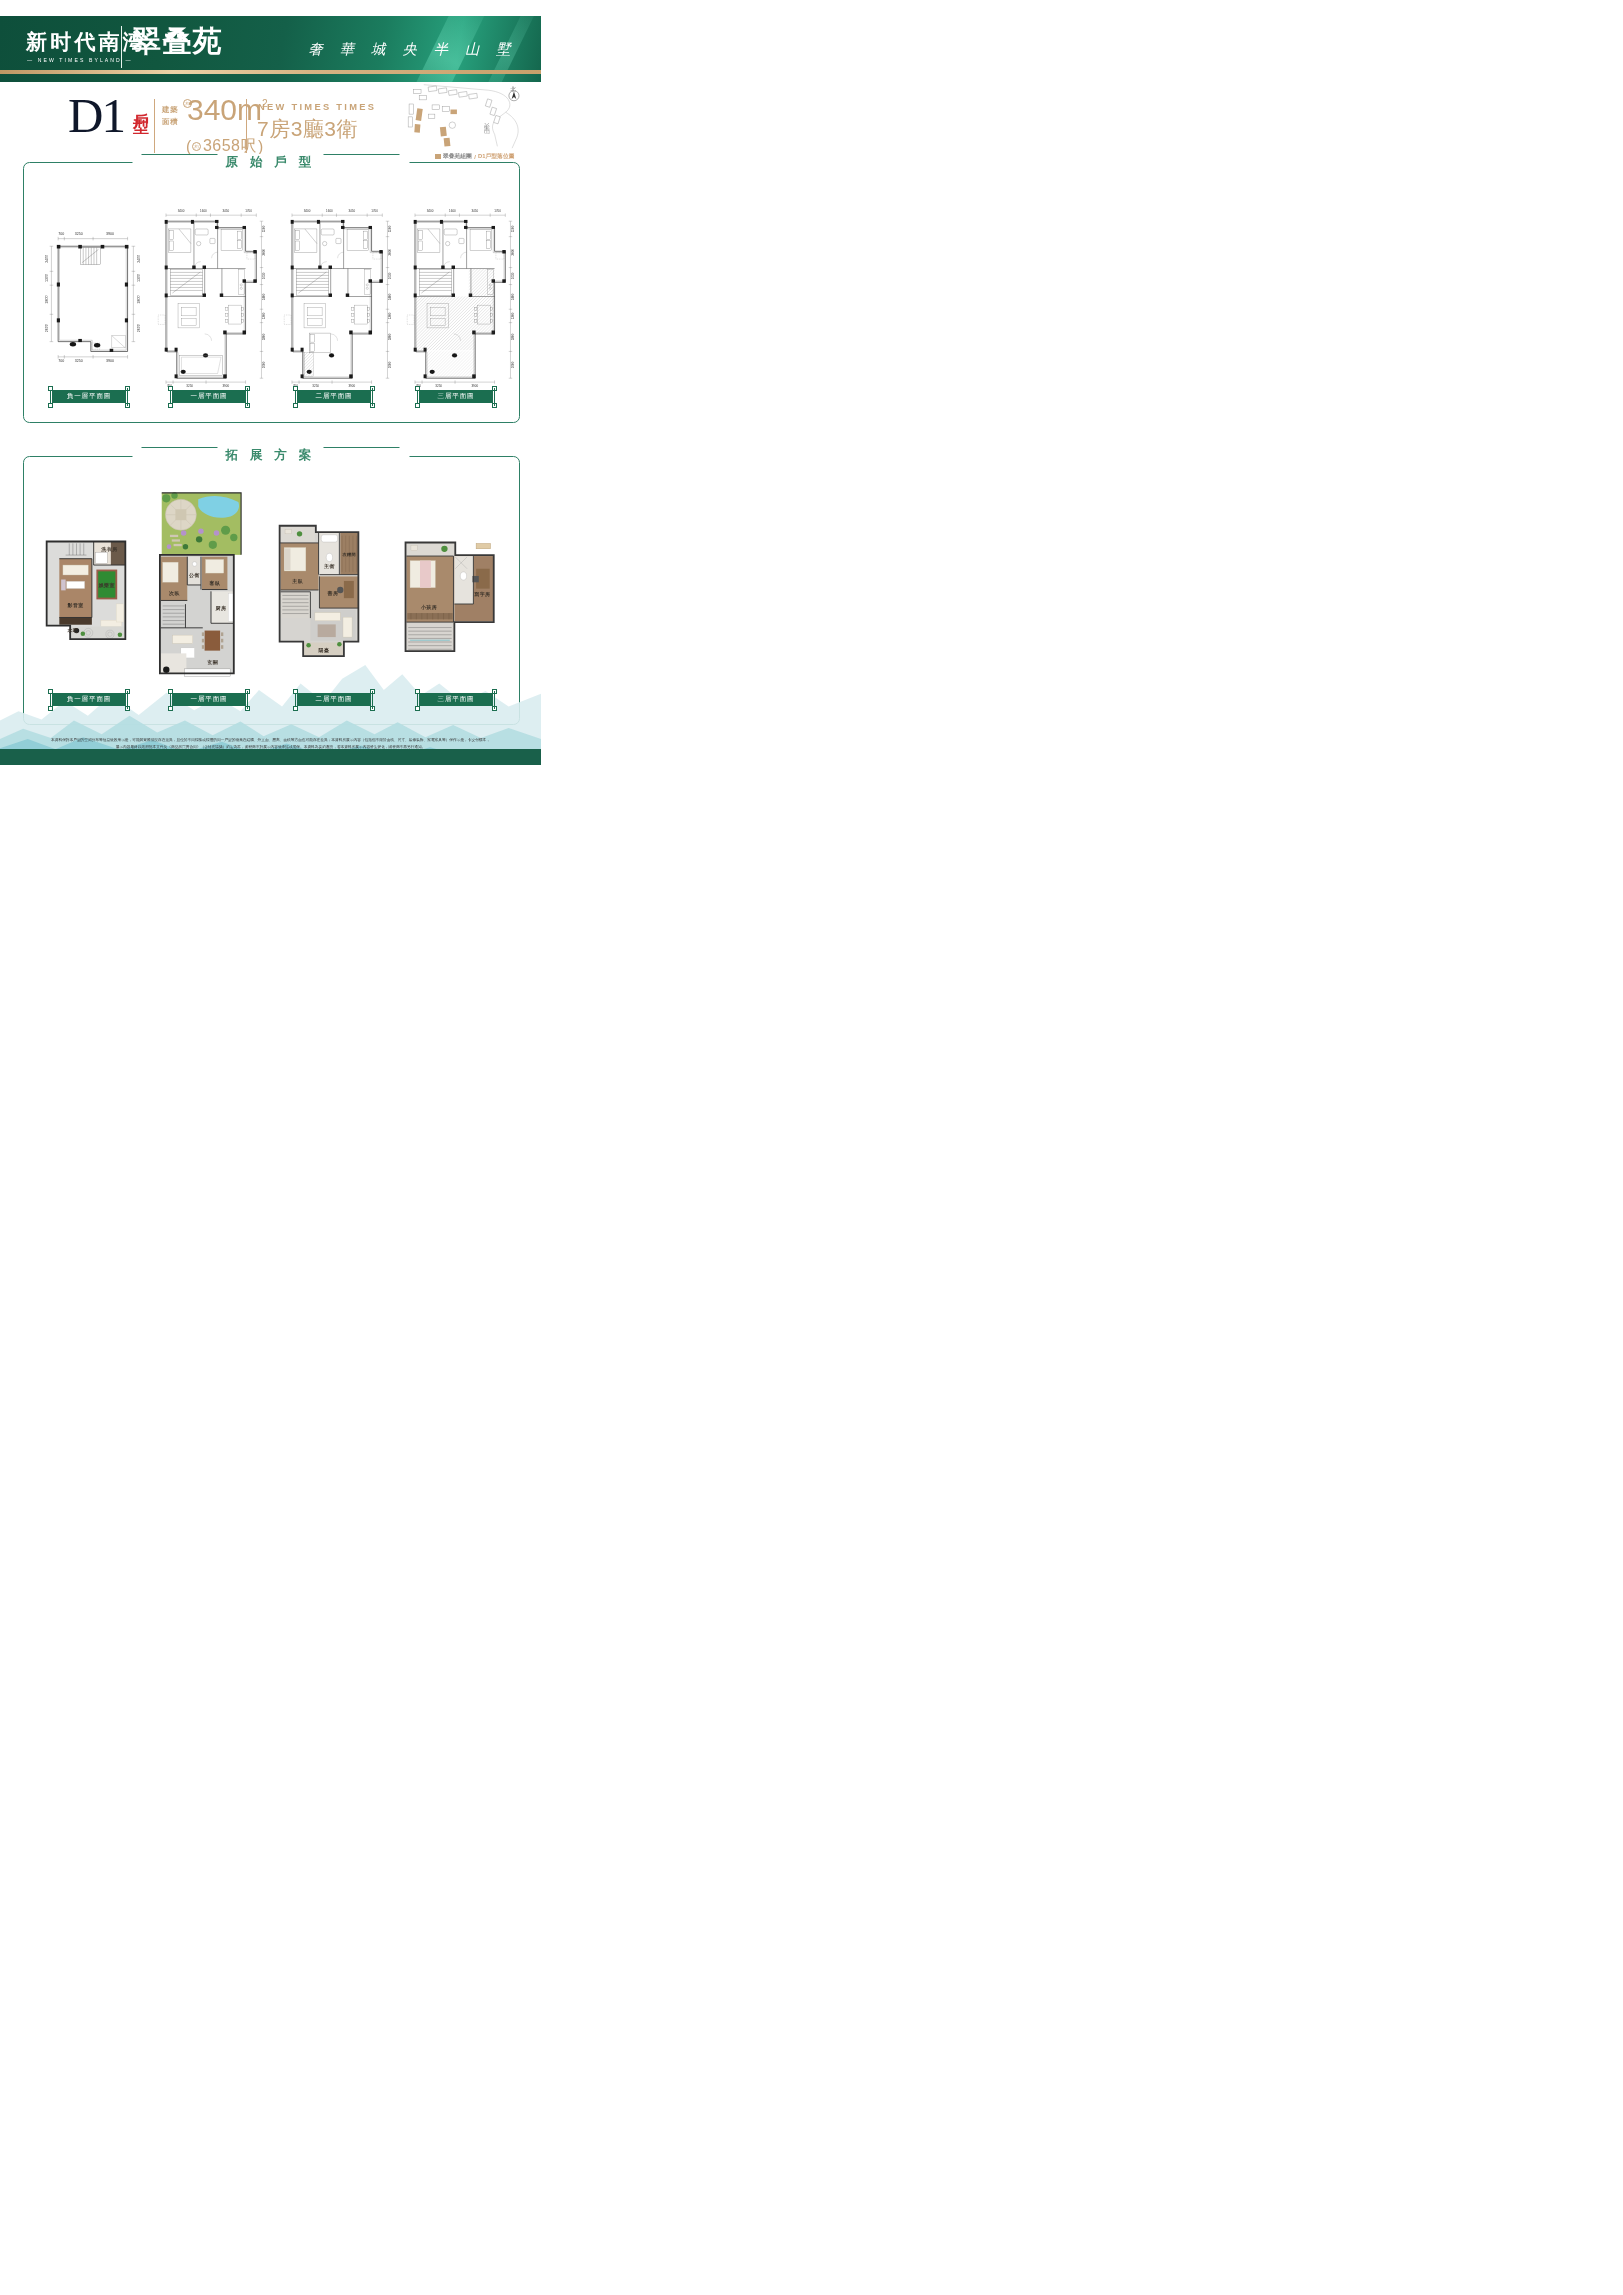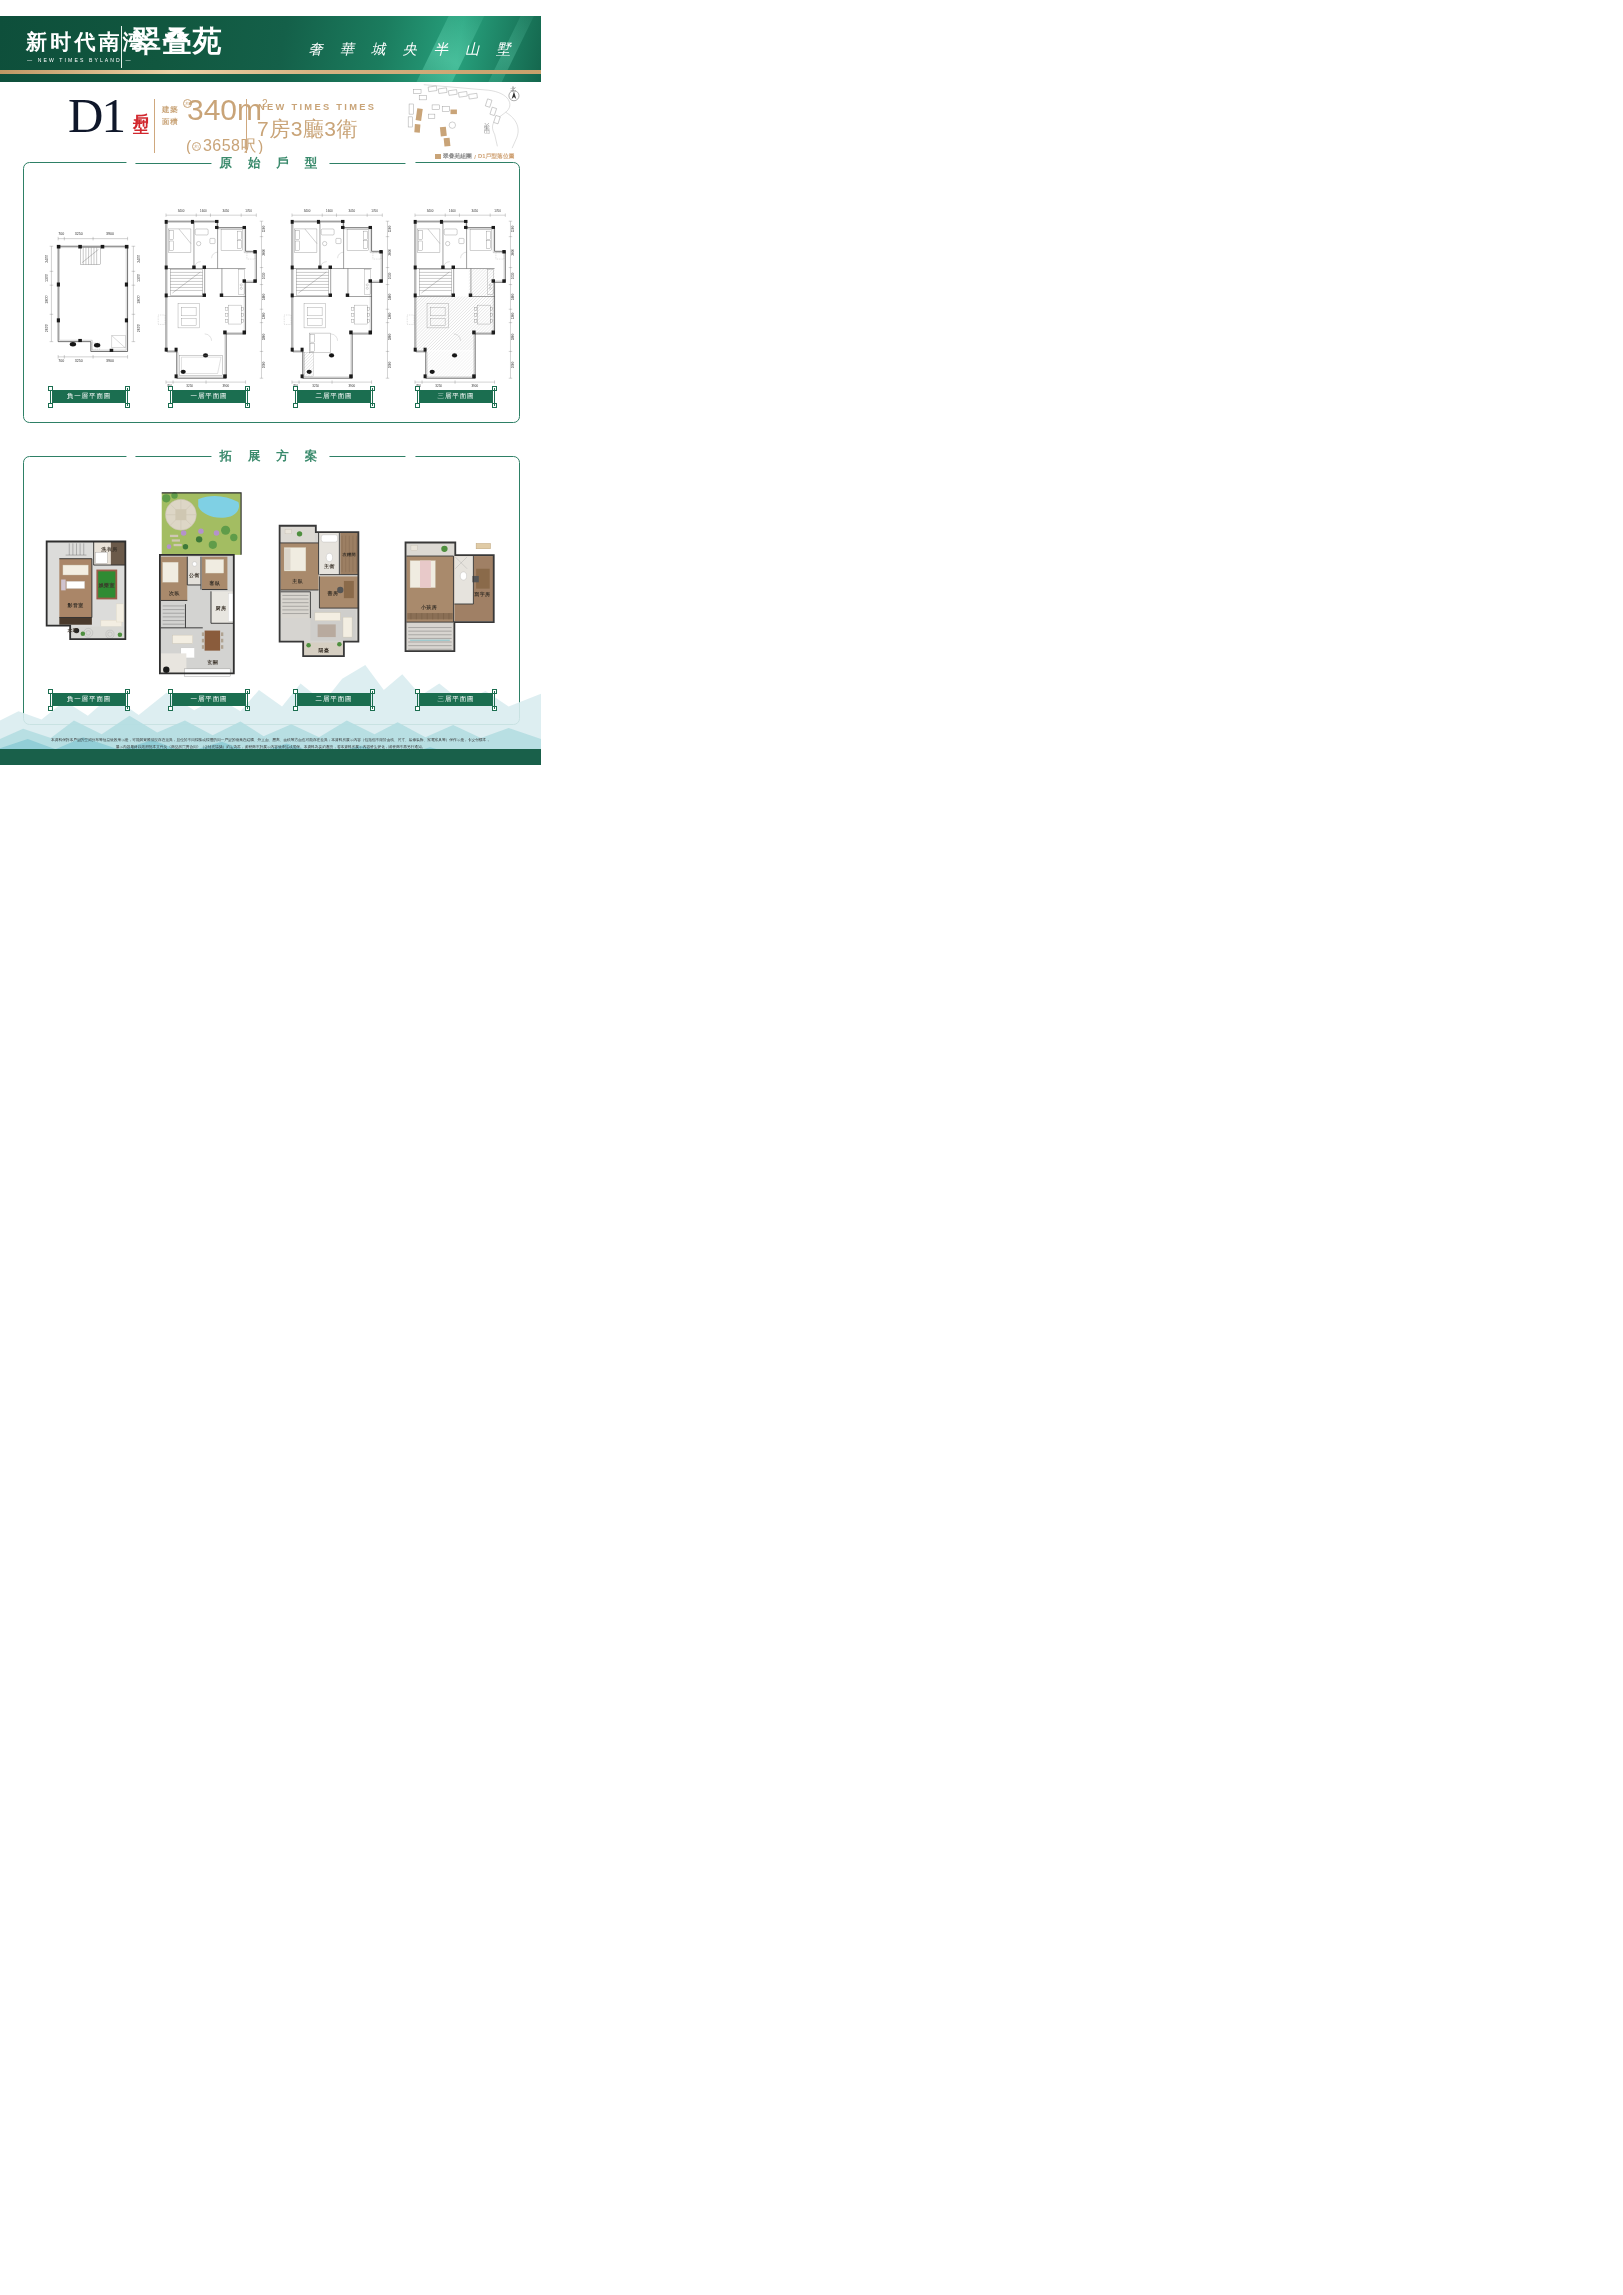--- a/index.html
+++ b/index.html
@@ -37,21 +37,21 @@
   
   .north{position:absolute;left:507px;top:86px;width:12px;text-align:center;color:#666;font-size:5.6px;}
   .mountain-label{position:absolute;left:482px;top:118px;writing-mode:vertical-rl;font-size:6px;color:#8a8a8a;letter-spacing:2.3px;}
   .legend{position:absolute;left:435px;top:152px;display:flex;align-items:center;gap:2.3px;font-size:5.8px;}
   .legend .sq{width:5.6px;height:5.6px;background:#c9a478;}
   .legend .nm{color:#8a8a8a;font-weight:600;}
   .legend .ds{color:#cfa173;font-weight:600;}
 
   
   .secbox{position:absolute;left:23px;width:495px;border:0.9px solid #2e8066;border-radius:6.5px;background:transparent;z-index:1;}
-  .title-wrap{position:absolute;left:50%;transform:translateX(-50%);display:flex;align-items:center;gap:8.3px;background:#fff;padding:0 9.3px;z-index:5;height:18.5px;font-family:Liberation Mono, monospace;}
+  .title-wrap{position:absolute;left:50%;transform:translateX(-50%);display:flex;align-items:flex-start;gap:8.3px;background:#fff;padding:0 9.3px;z-index:5;height:18.5px;}
   .tline{width:76px;height:1.4px;background:#2e8066;}
   .ttext{font-size:12.5px;font-weight:bold;color:#3a8a6c;letter-spacing:4.2px;white-space:nowrap;}
 
   
   .plaque{position:absolute;width:74px;height:13.4px;background:#1b6e50;display:flex;align-items:center;justify-content:center;z-index:6;}
   .plaque .txt{color:#fff;font-size:6.5px;letter-spacing:0.9px;}
   .plaque::before,.plaque::after{content:"";position:absolute;top:-2.3px;bottom:-2.3px;width:0.9px;background:#1b6e50;}
   .plaque::before{left:-1.9px;}
   .plaque::after{right:-1.9px;}
   .pc{position:absolute;width:2.8px;height:2.8px;background:#fff;border:0.5px solid #1b6e50;}

